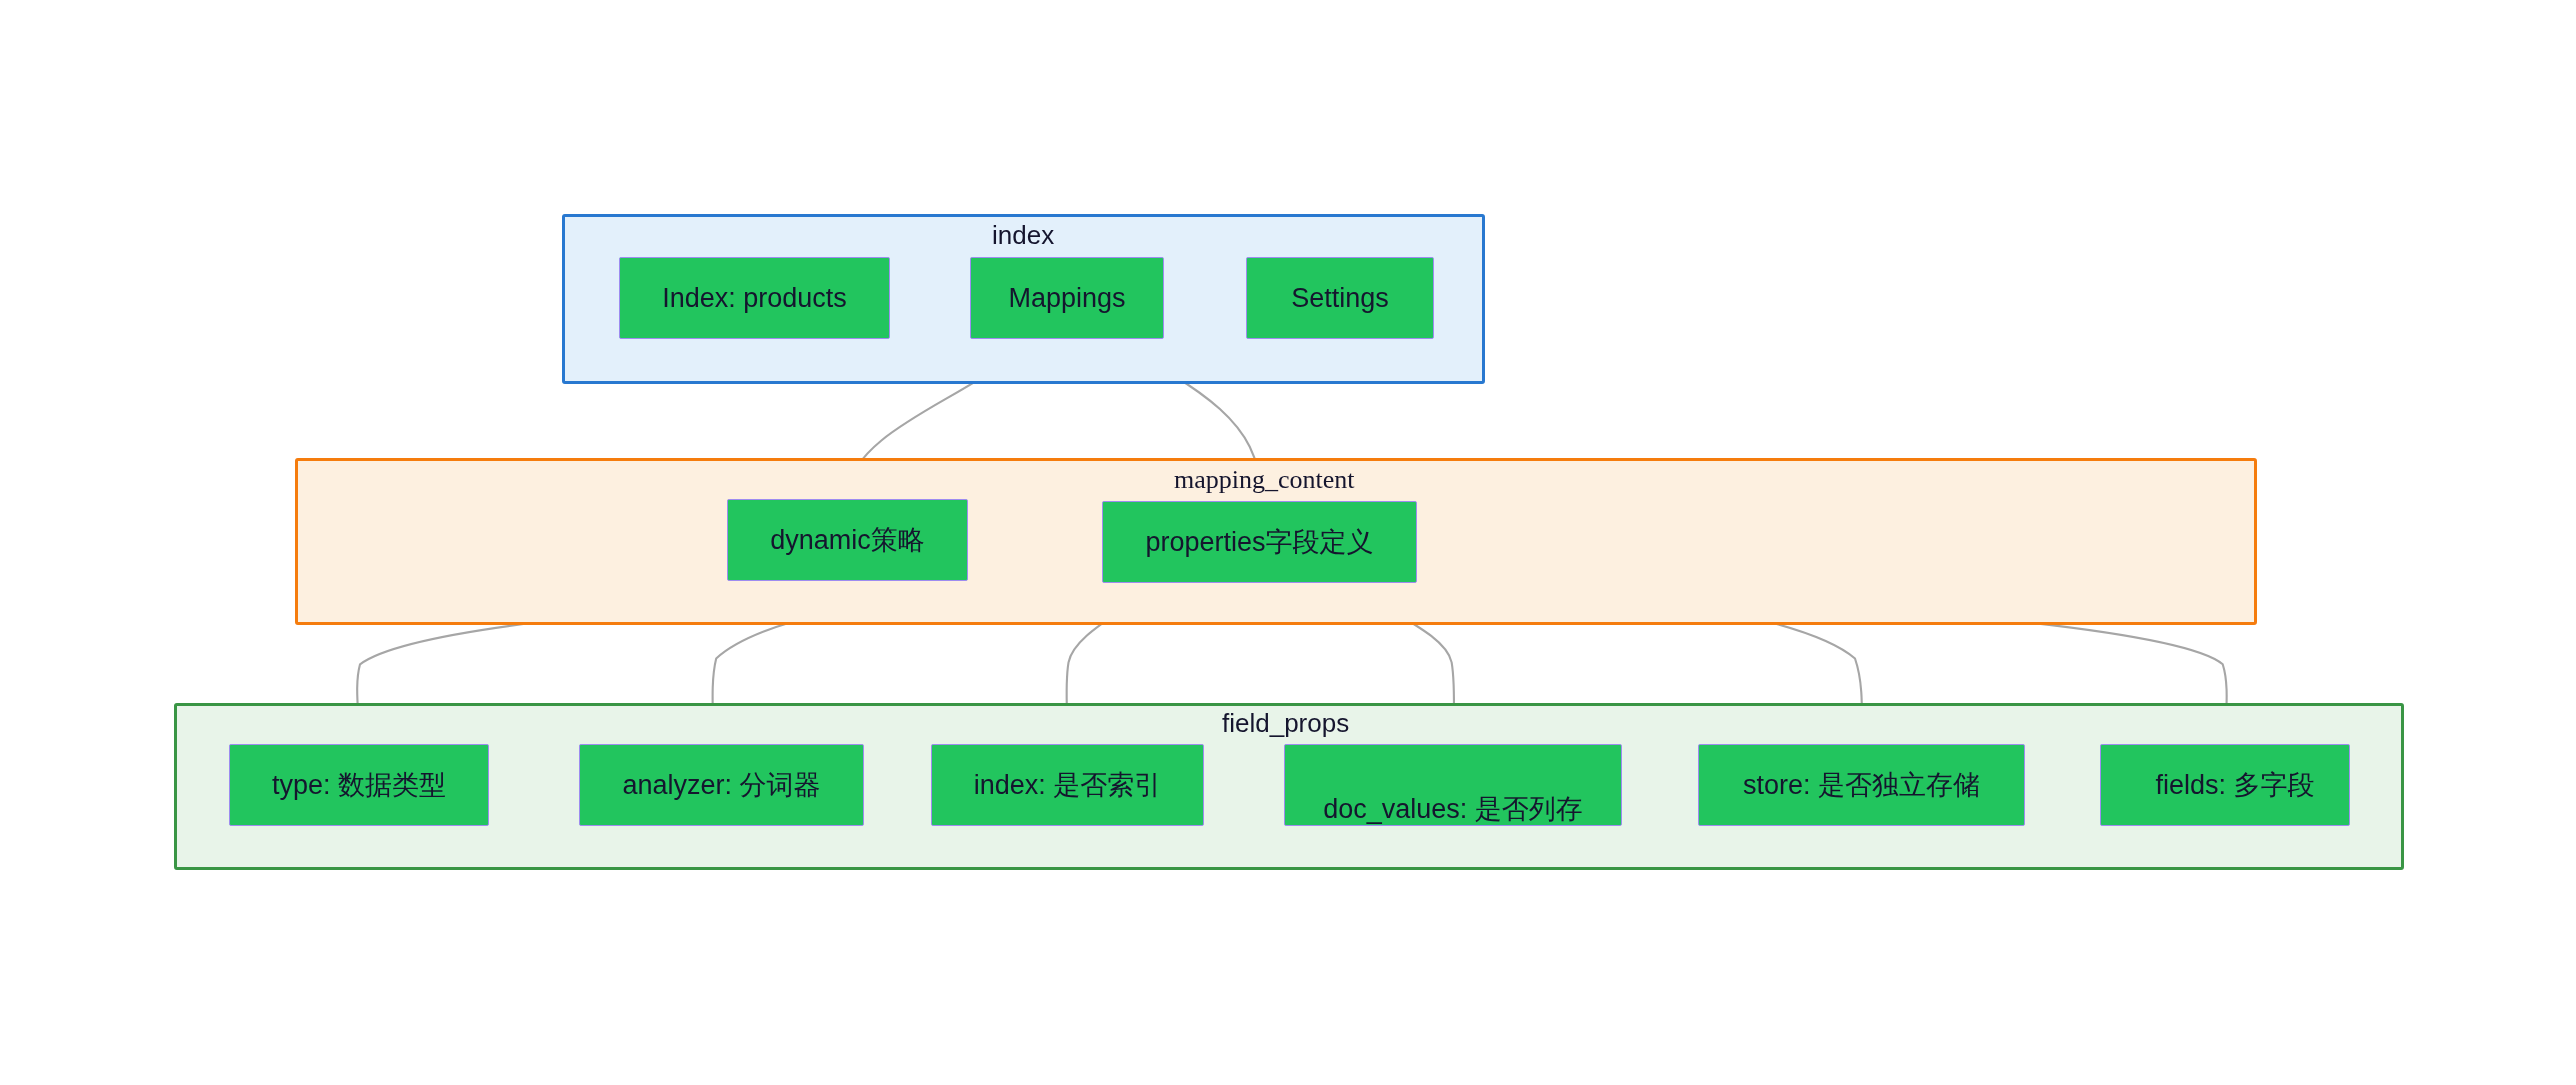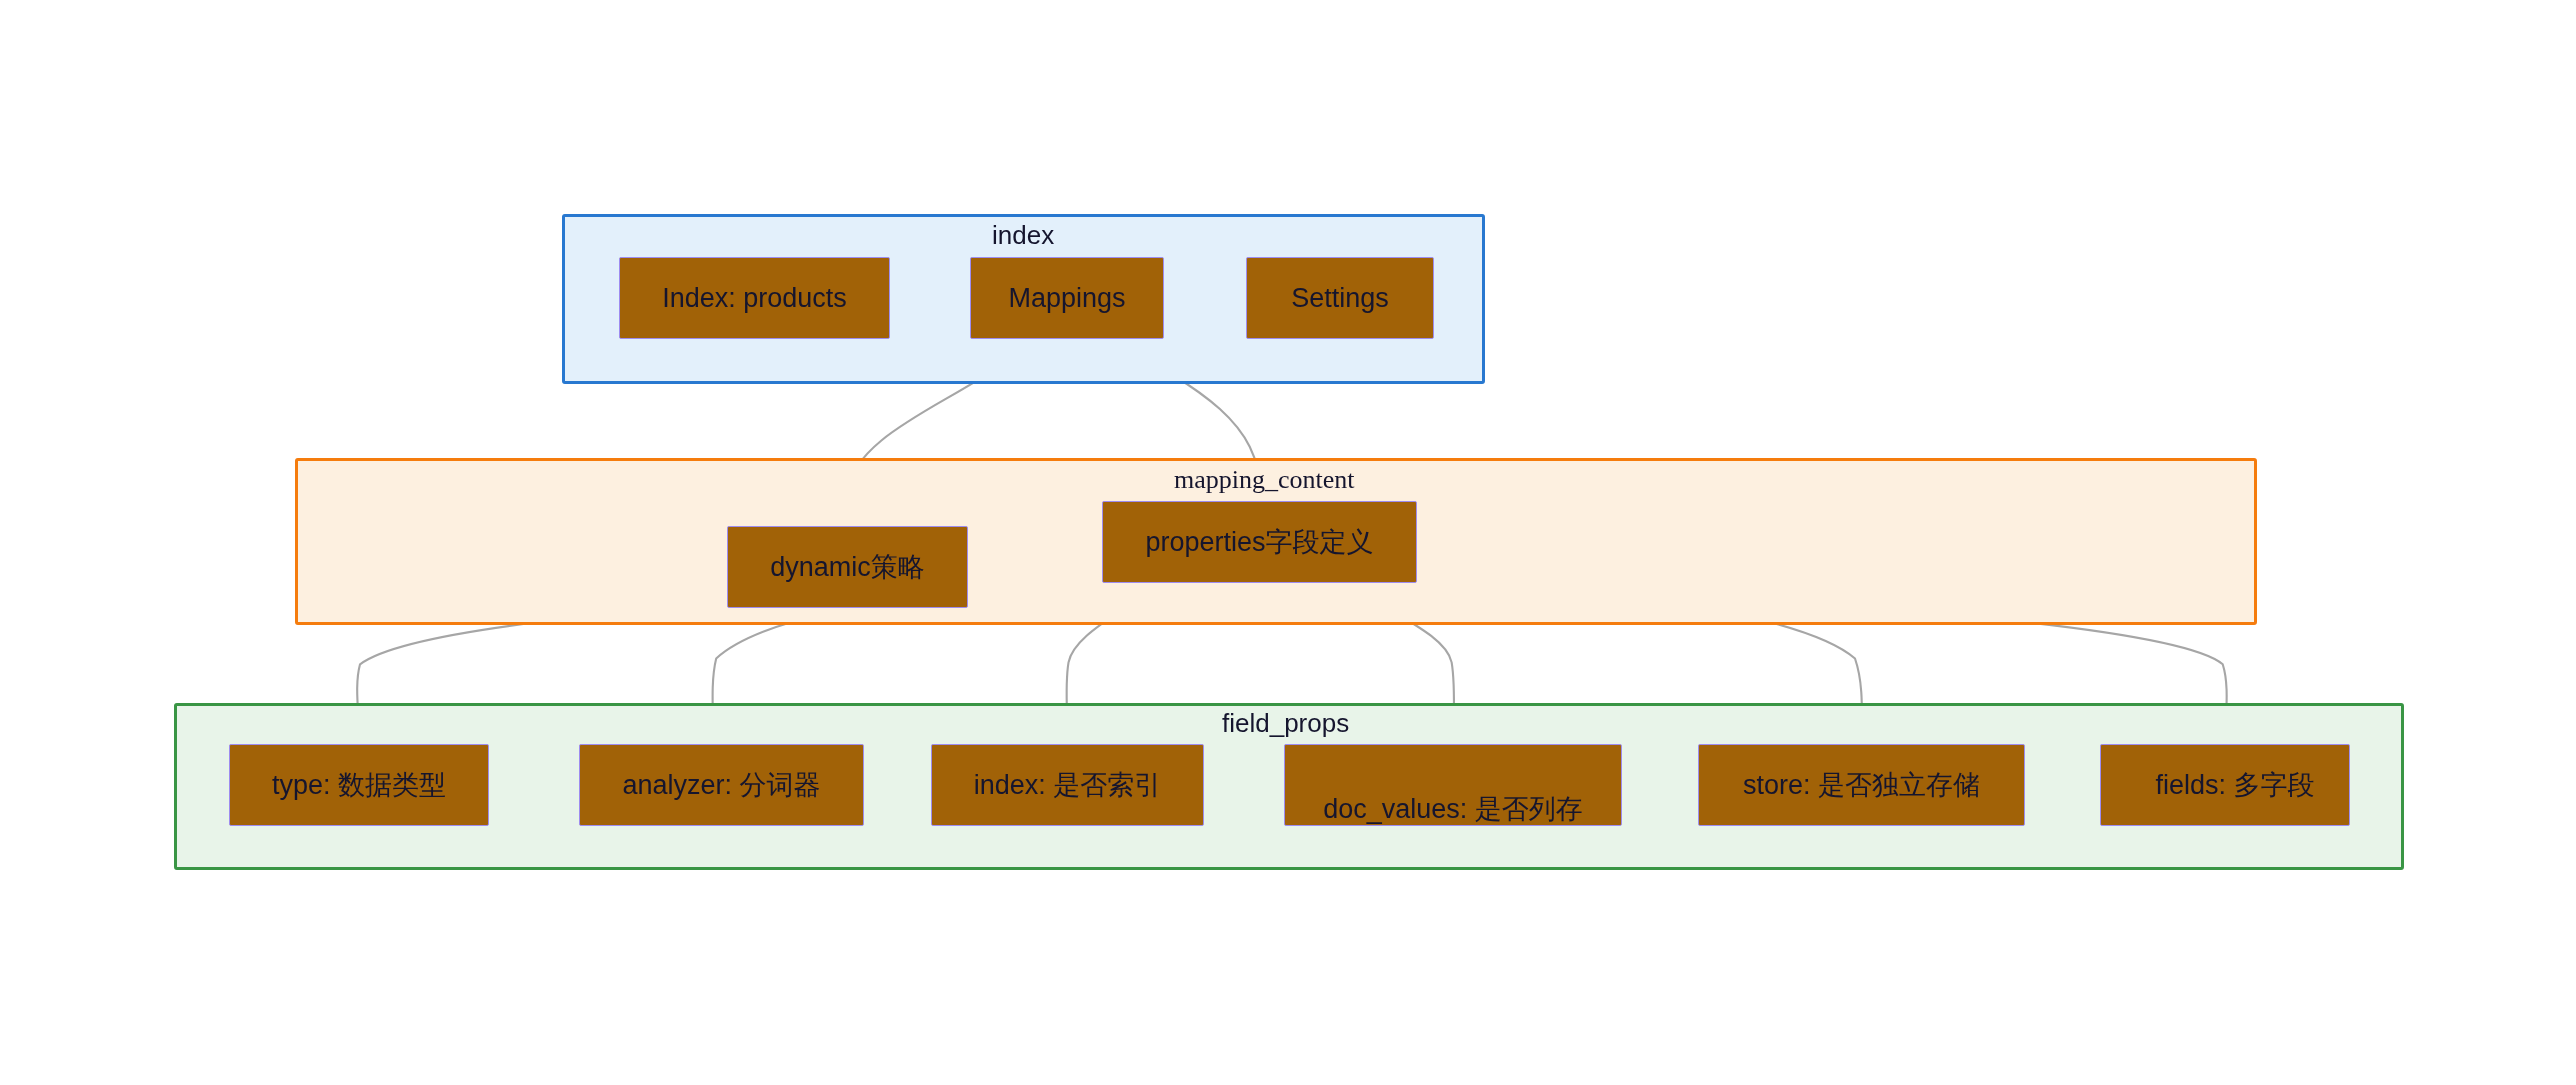--- a/index.html
+++ b/index.html
@@ -31,21 +31,21 @@
   .cluster-label {
     position: absolute;
     font-size: 26px;
     color: #15152e;
     white-space: nowrap;
     line-height: 1;
   }
   .node {
     position: absolute;
     box-sizing: border-box;
-    background: #a16207;
+    background: #22c55e;
     border: 1.9px solid #9e8cf0;
     border-radius: 1.9px;
     display: flex;
     align-items: center;
     justify-content: center;
     text-align: center;
   }
   .node-label {
     font-size: 27px;
     color: #15152e;
@@ -100,21 +100,21 @@
 
   <div class="node" style="left: 619px; top: 257px; width: 271px; height: 82px;">
     <span class="node-label">Index: products</span>
   </div>
   <div class="node" style="left: 970px; top: 257px; width: 194px; height: 82px;">
     <span class="node-label">Mappings</span>
   </div>
   <div class="node" style="left: 1246px; top: 257px; width: 188px; height: 82px; text-align: center;">
     <span class="node-label">Settings</span>
   </div>
-  <div class="node" style="left: 727px; top: 526px; width: 241px; height: 82px;">
+  <div class="node" style="left: 727px; top: 499px; width: 241px; height: 82px;">
     <span class="node-label">dynamic策略</span>
   </div>
   <div class="node" style="left: 1102px; top: 501px; width: 315px; height: 82px;">
     <span class="node-label">properties字段定义</span>
   </div>
   <div class="node" style="left: 229px; top: 744px; width: 260px; height: 82px;">
     <span class="node-label">type: 数据类型</span>
   </div>
   <div class="node" style="left: 571px; top: 744px; width: 285px; height: 82px; margin-left: 8px;">
     <span class="node-label">analyzer: 分词器</span>

